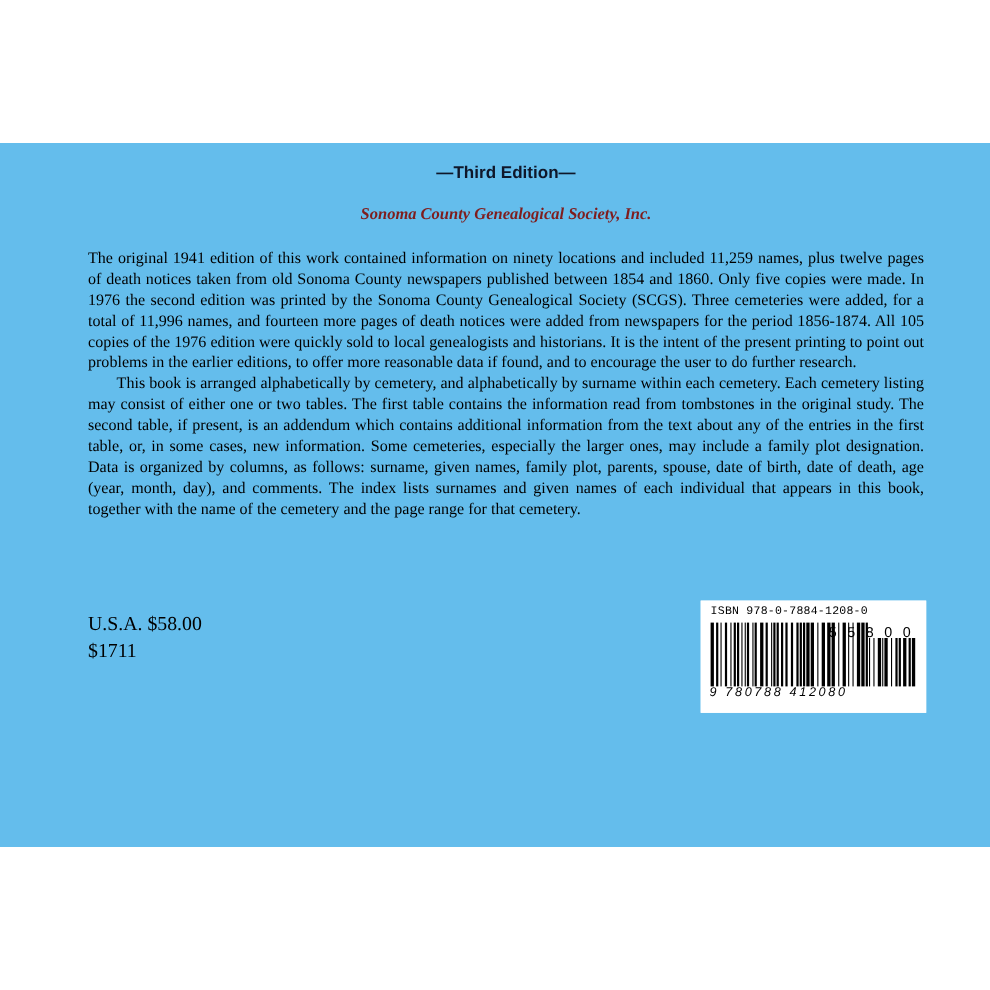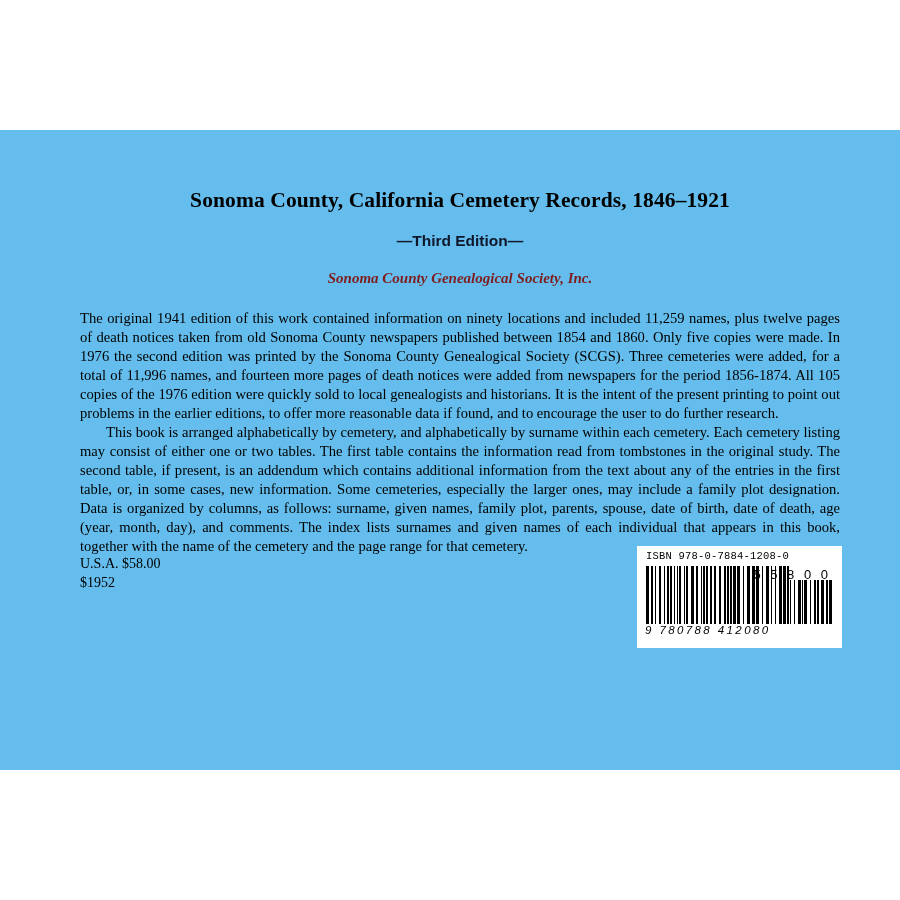--- a/index.html
+++ b/index.html
@@ -74,21 +74,21 @@
   }
   .blurb.p2 {
     padding-top: 0;
     text-indent: 26px;
   }
   .price-block {
     position: absolute;
     left: 0px;
     top: 425px;
     font-family: "Liberation Serif", serif;
-    font-size: 14px;
+    font-size: 18px;
     line-height: 1.35;
     color: #000;
   }
   .barcode-box {
     position: absolute;
     left: 557px;
     top: 416px;
     width: 203px;
     height: 100px;
     background: #ffffff;
@@ -162,30 +162,29 @@
     color: #000;
   }
 </style>
 </head>
 <body>
 
 <div id="page">
   <div id="cover">
     <div class="inner">
 
-      <h1 class="title">Sonoma County, California Cemetery Records, 1846–1921</h1>
       <p class="edition">—Third Edition—</p>
       <p class="society">Sonoma County Genealogical Society, Inc.</p>
 
       <p class="blurb p1">The original 1941 edition of this work contained information on ninety locations and included 11,259 names, plus twelve pages of death notices taken from old Sonoma County newspapers published between 1854 and 1860. Only five copies were made. In 1976 the second edition was printed by the Sonoma County Genealogical Society (SCGS). Three cemeteries were added, for a total of 11,996 names, and fourteen more pages of death notices were added from newspapers for the period 1856-1874. All 105 copies of the 1976 edition were quickly sold to local genealogists and historians. It is the intent of the present printing to point out problems in the earlier editions, to offer more reasonable data if found, and to encourage the user to do further research.</p>
       <p class="blurb p2">This book is arranged alphabetically by cemetery, and alphabetically by surname within each cemetery. Each cemetery listing may consist of either one or two tables. The first table contains the information read from tombstones in the original study. The second table, if present, is an addendum which contains additional information from the text about any of the entries in the first table, or, in some cases, new information. Some cemeteries, especially the larger ones, may include a family plot designation. Data is organized by columns, as follows: surname, given names, family plot, parents, spouse, date of birth, date of death, age (year, month, day), and comments. The index lists surnames and given names of each individual that appears in this book, together with the name of the cemetery and the page range for that cemetery.</p>
 
       <div class="price-block">
         <div>U.S.A. $58.00</div>
-        <div>$1952</div>
+        <div>$1711</div>
       </div>
 
       <div class="barcode-box">
         <div class="isbn-line">ISBN 978-0-7884-1208-0</div>
         <div class="price-code">5 5 8 0 0</div>
         <div class="bars">
             <span style="left: 0px; width: 3px;"></span>
             <span style="left: 5px; width: 2px;"></span>
             <span style="left: 9px; width: 1px;"></span>
             <span style="left: 13px; width: 2px;"></span>

